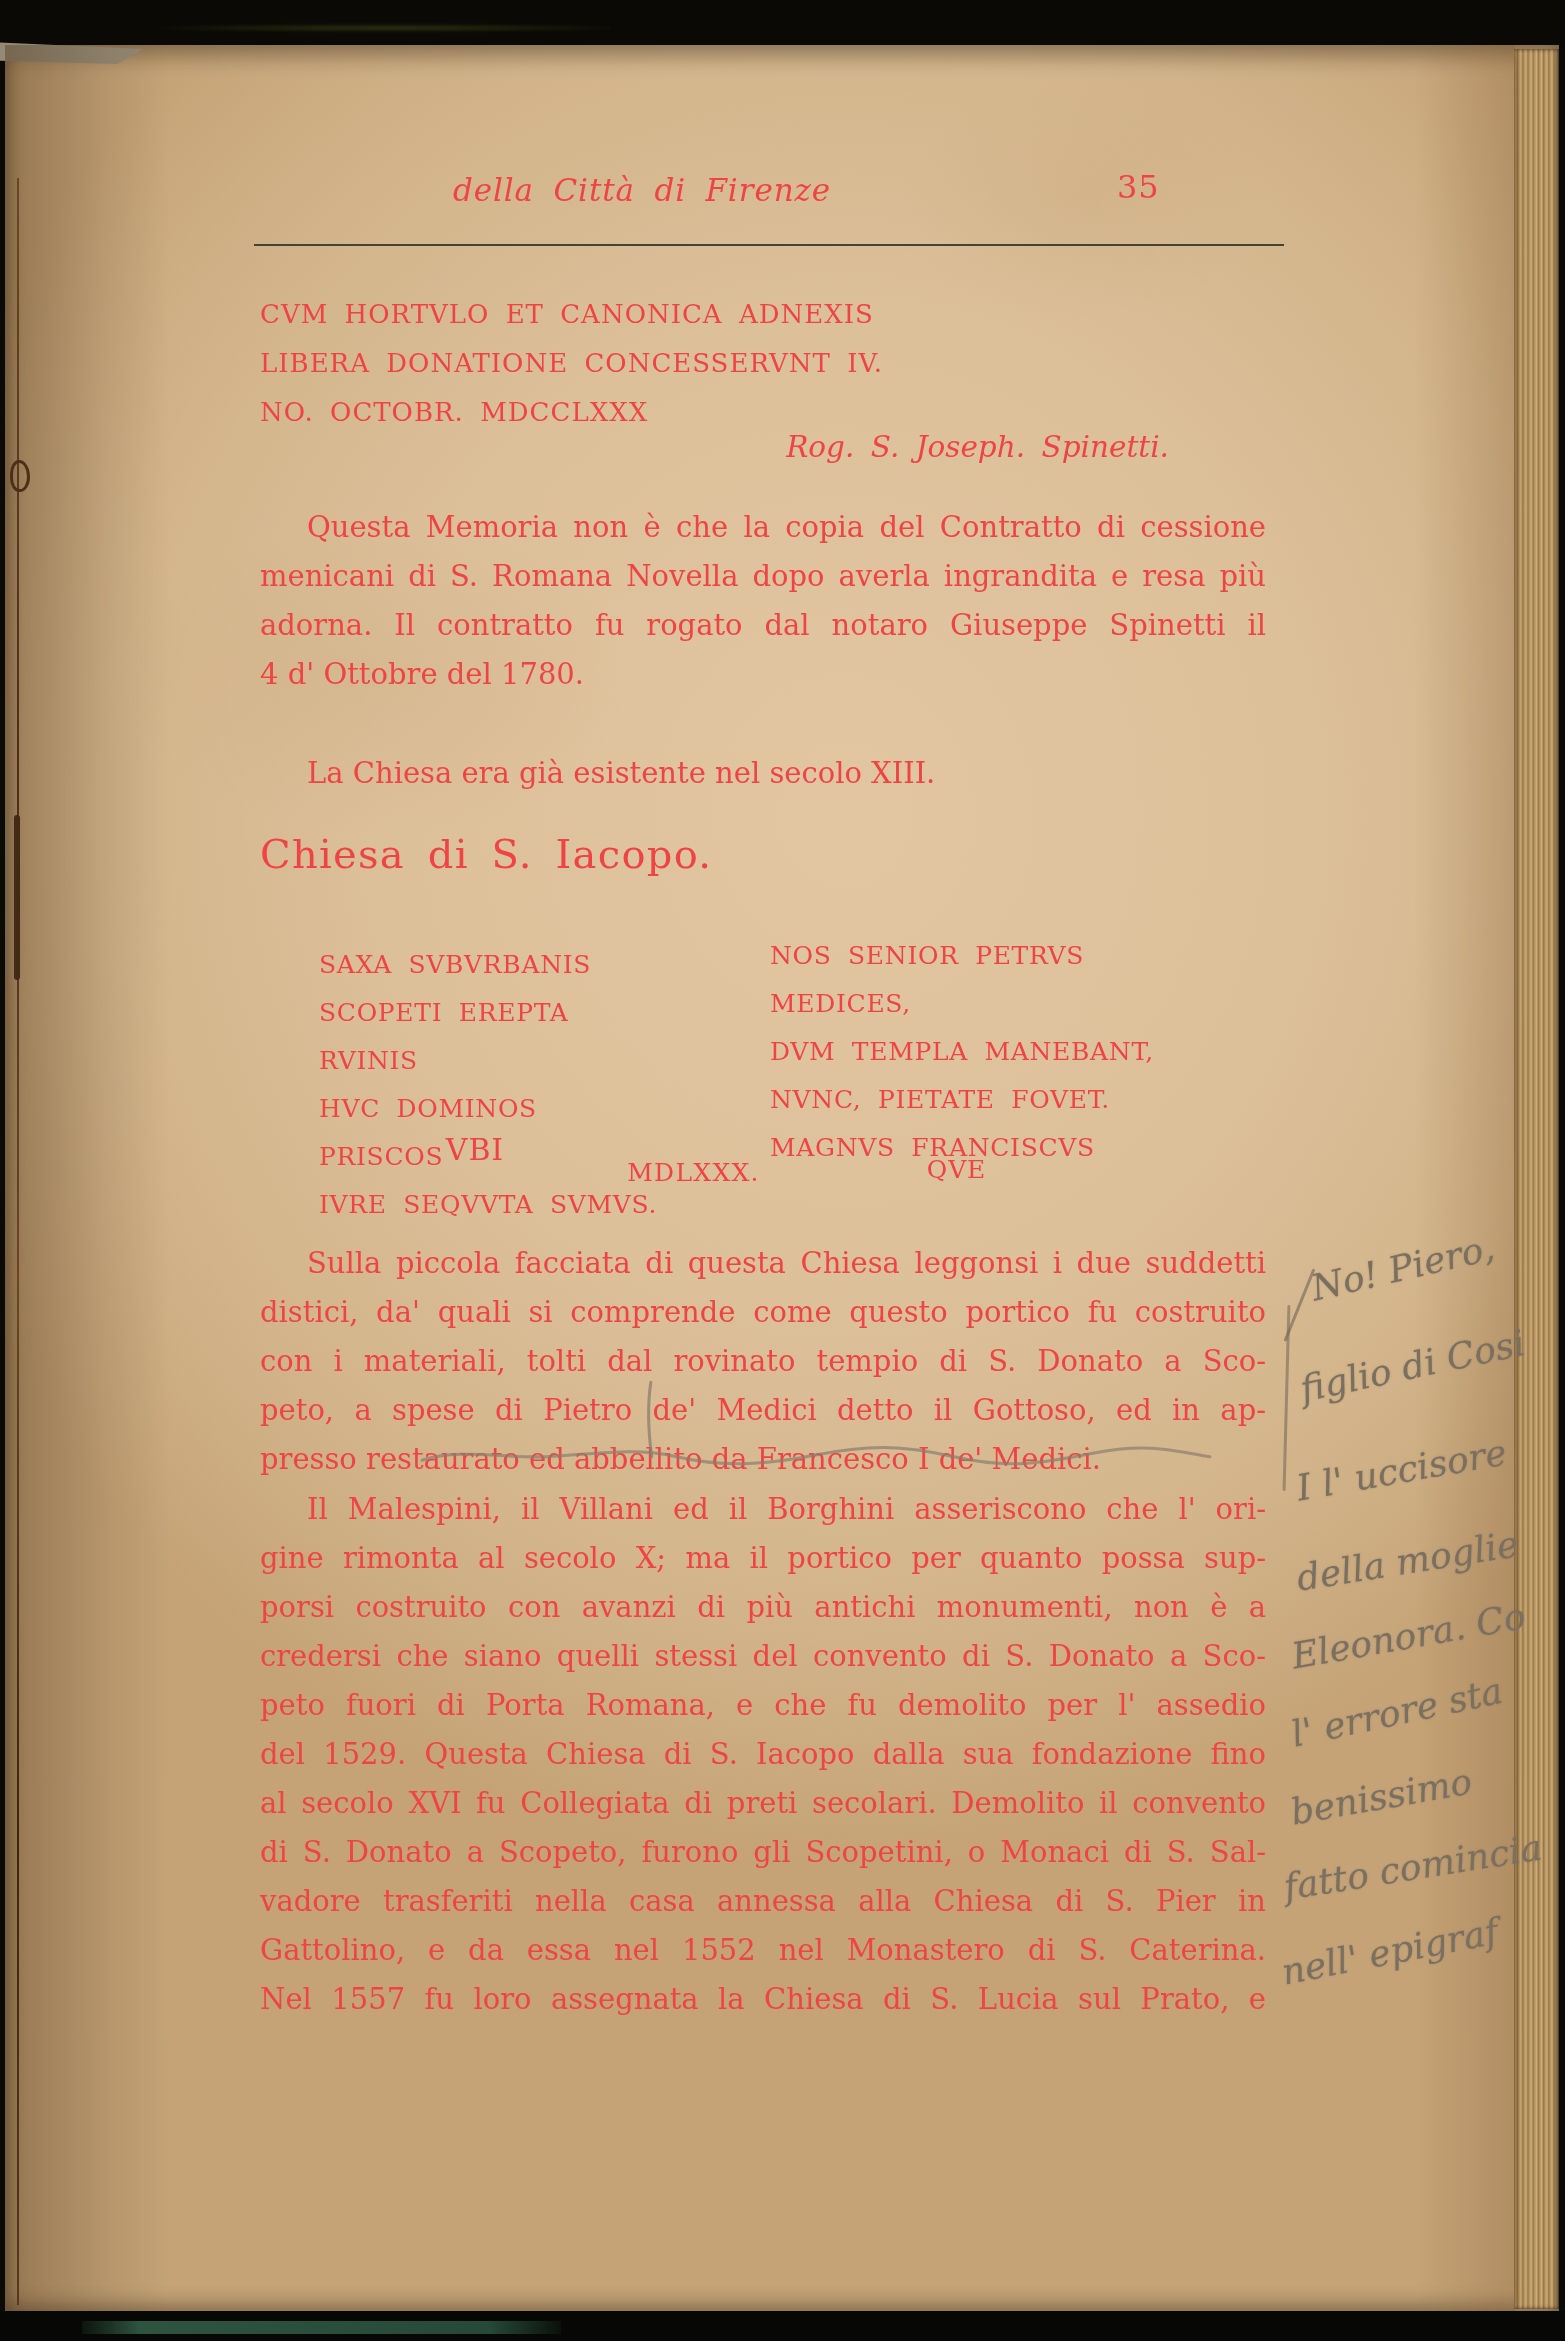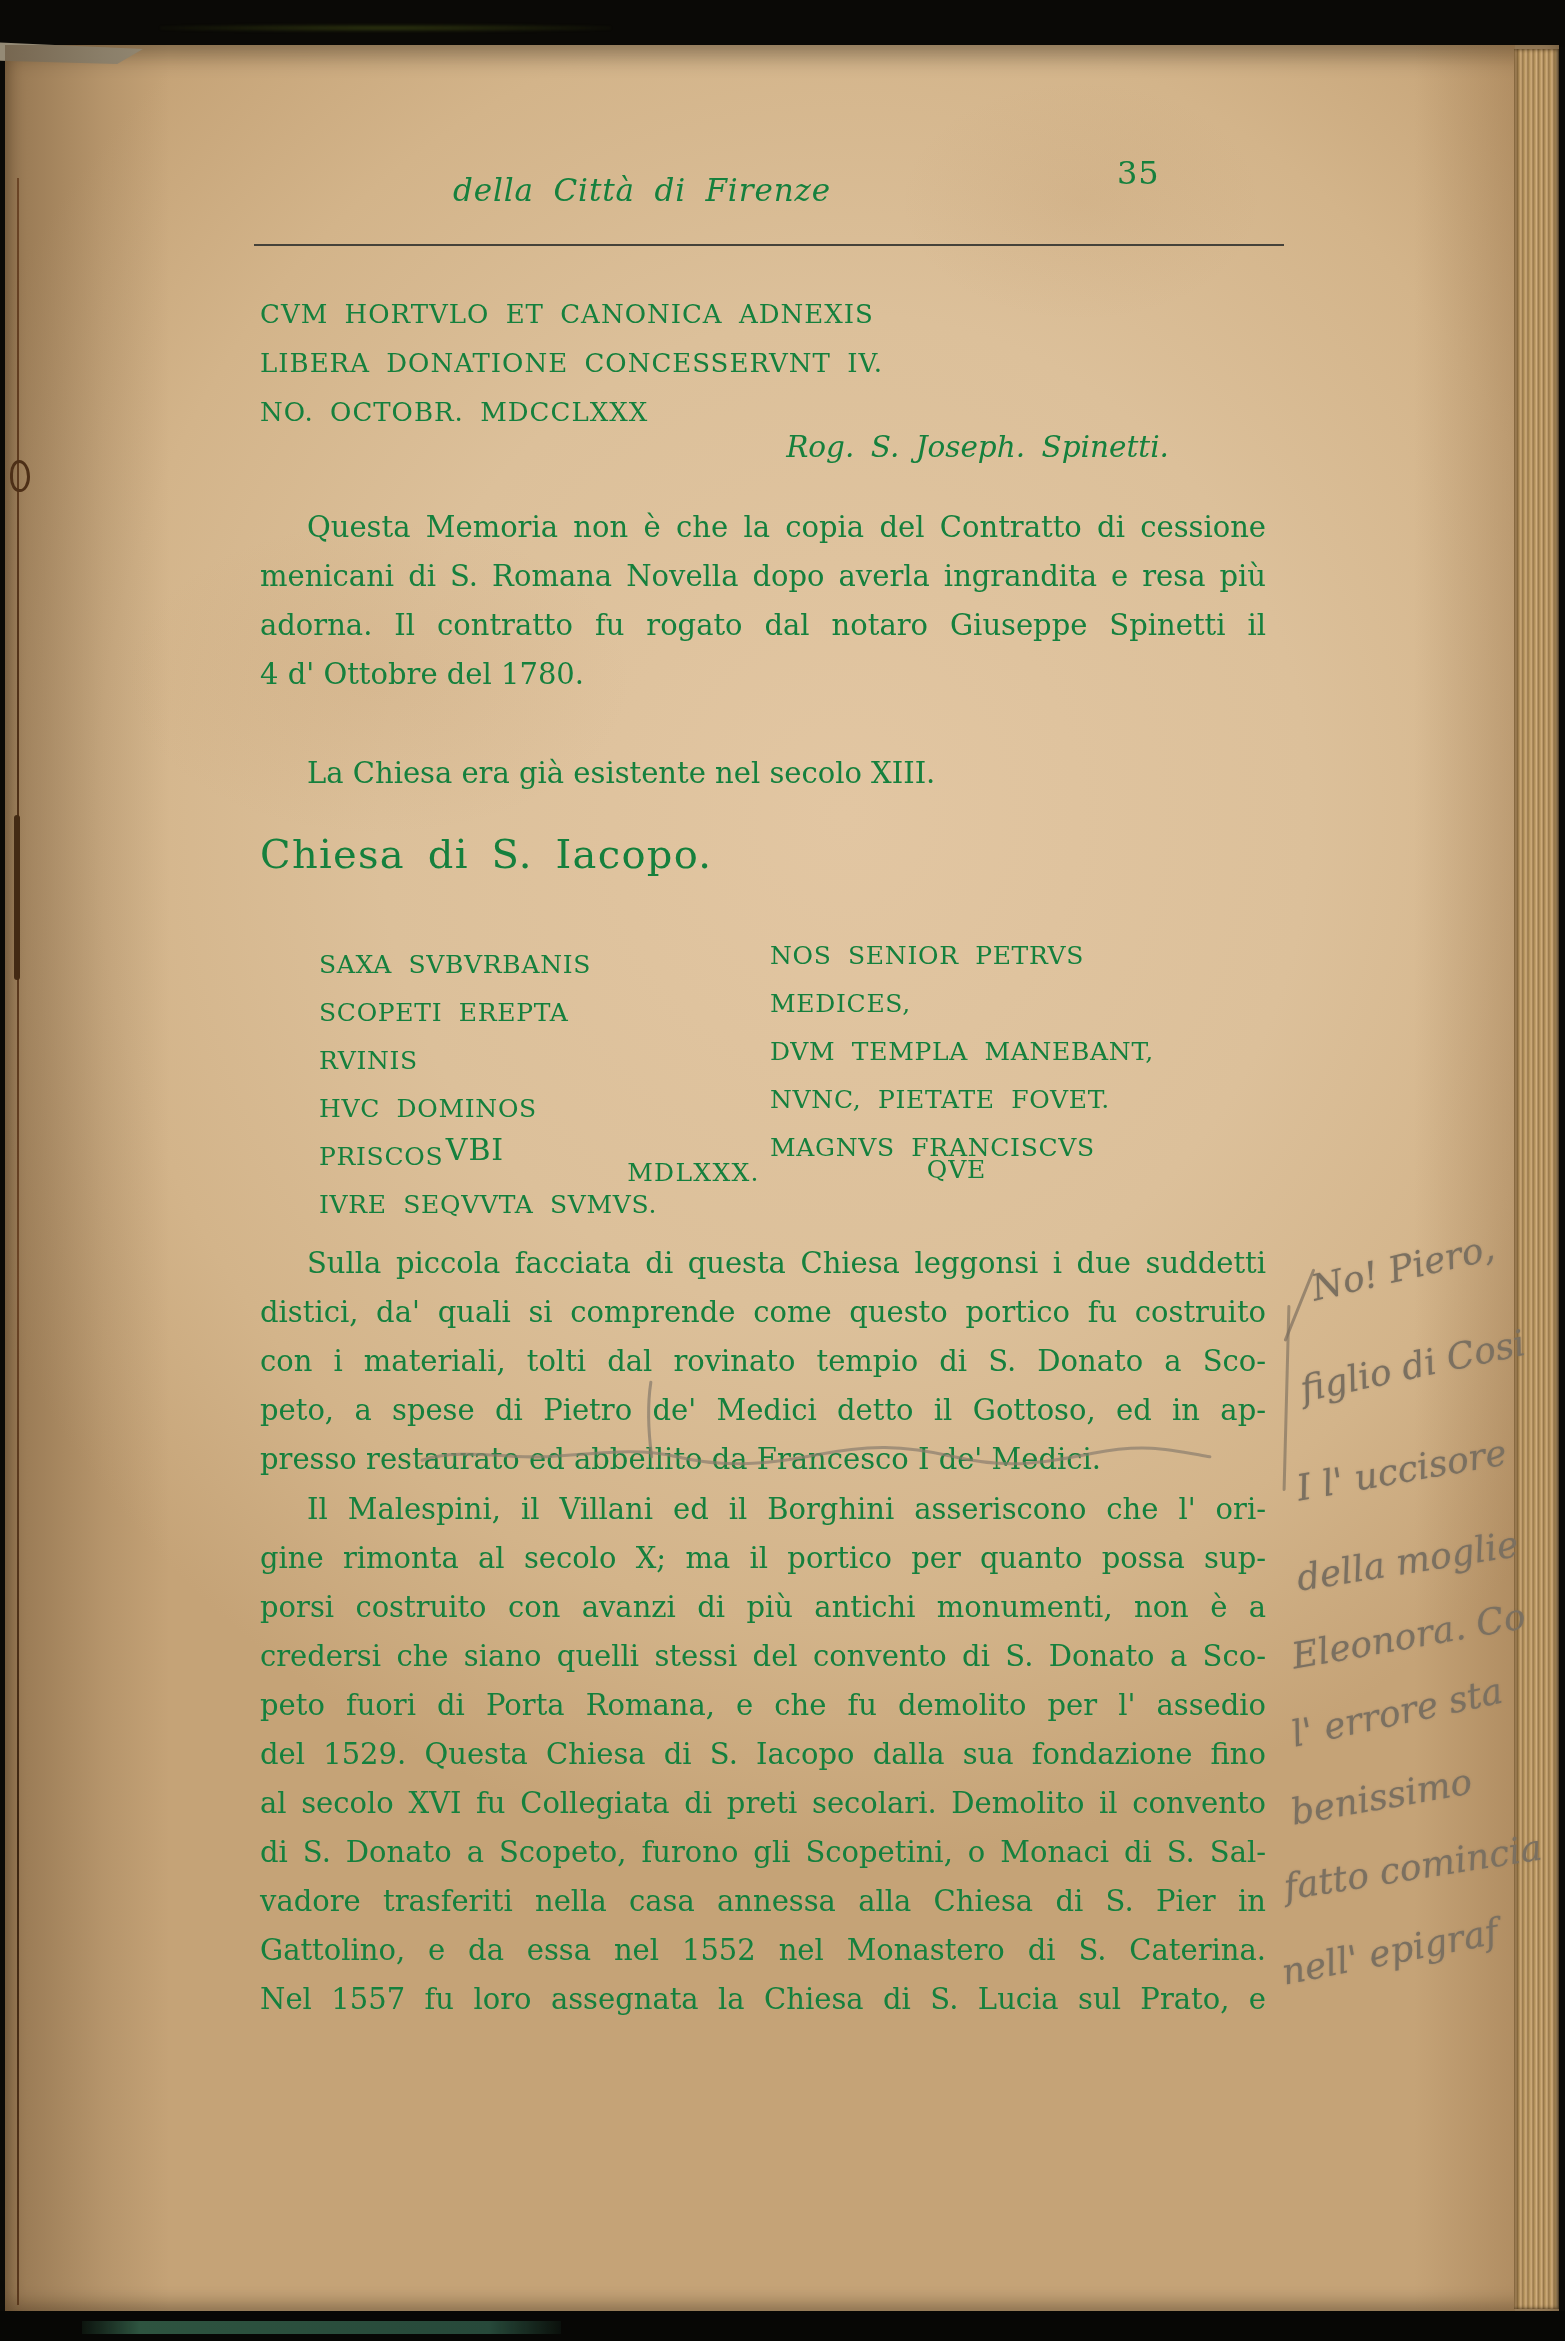--- a/index.html
+++ b/index.html
@@ -29,24 +29,24 @@
   .torn-corner{position:absolute;left:0px;top:40px;width:143px;height:24px;background:#948a75;
          clip-path:polygon(0 10%,100% 38%,82% 100%,0 86%);}
   .stitch{position:absolute;left:16.5px;top:178px;width:2.6px;height:2127px;
          background:linear-gradient(180deg,#6b4526,#4d2f17 28%,#6b4526 52%,#3c2511 78%,#59381d);}
   .stitch-knot{position:absolute;left:9.5px;top:460px;width:14.7px;height:26px;border:3.5px solid #4d2f17;
          border-radius:50% 60% 55% 50%;background:transparent;}
   .stitch-clump{position:absolute;left:14px;top:815px;width:6px;height:165px;background:#432a14;
          border-radius:3.5px;filter:blur(0.4px);}
 
   
-  .ink{color:#15803d;}
+  .ink{color:#ef4444;}
   .running-header{position:absolute;left:243px;top:172px;width:798px;text-align:center;
          font-style:italic;font-size:31px;letter-spacing:0.9px;word-spacing:8.7px;}
-  .page-number{position:absolute;left:1117px;top:154px;font-size:32px;letter-spacing:0.9px;}
+  .page-number{position:absolute;left:1117px;top:168px;font-size:32px;letter-spacing:0.9px;}
   .rule{position:absolute;left:254px;top:244px;width:1030px;height:1.7px;background:#45423a;}
 
   .memoria{position:absolute;left:260px;top:290px;width:854px;text-align:left;
          font-size:26px;line-height:49px;letter-spacing:1px;word-spacing:7px;}
   .signature{position:absolute;left:260px;top:430px;width:909px;text-align:right;
          font-style:italic;font-size:29.5px;word-spacing:7px;}
 
   .body-block{position:absolute;width:1006px;left:260px;font-size:29px;line-height:49px;}
   .jline{text-align:justify;text-align-last:justify;}
   .indent{padding-left:47px;}

